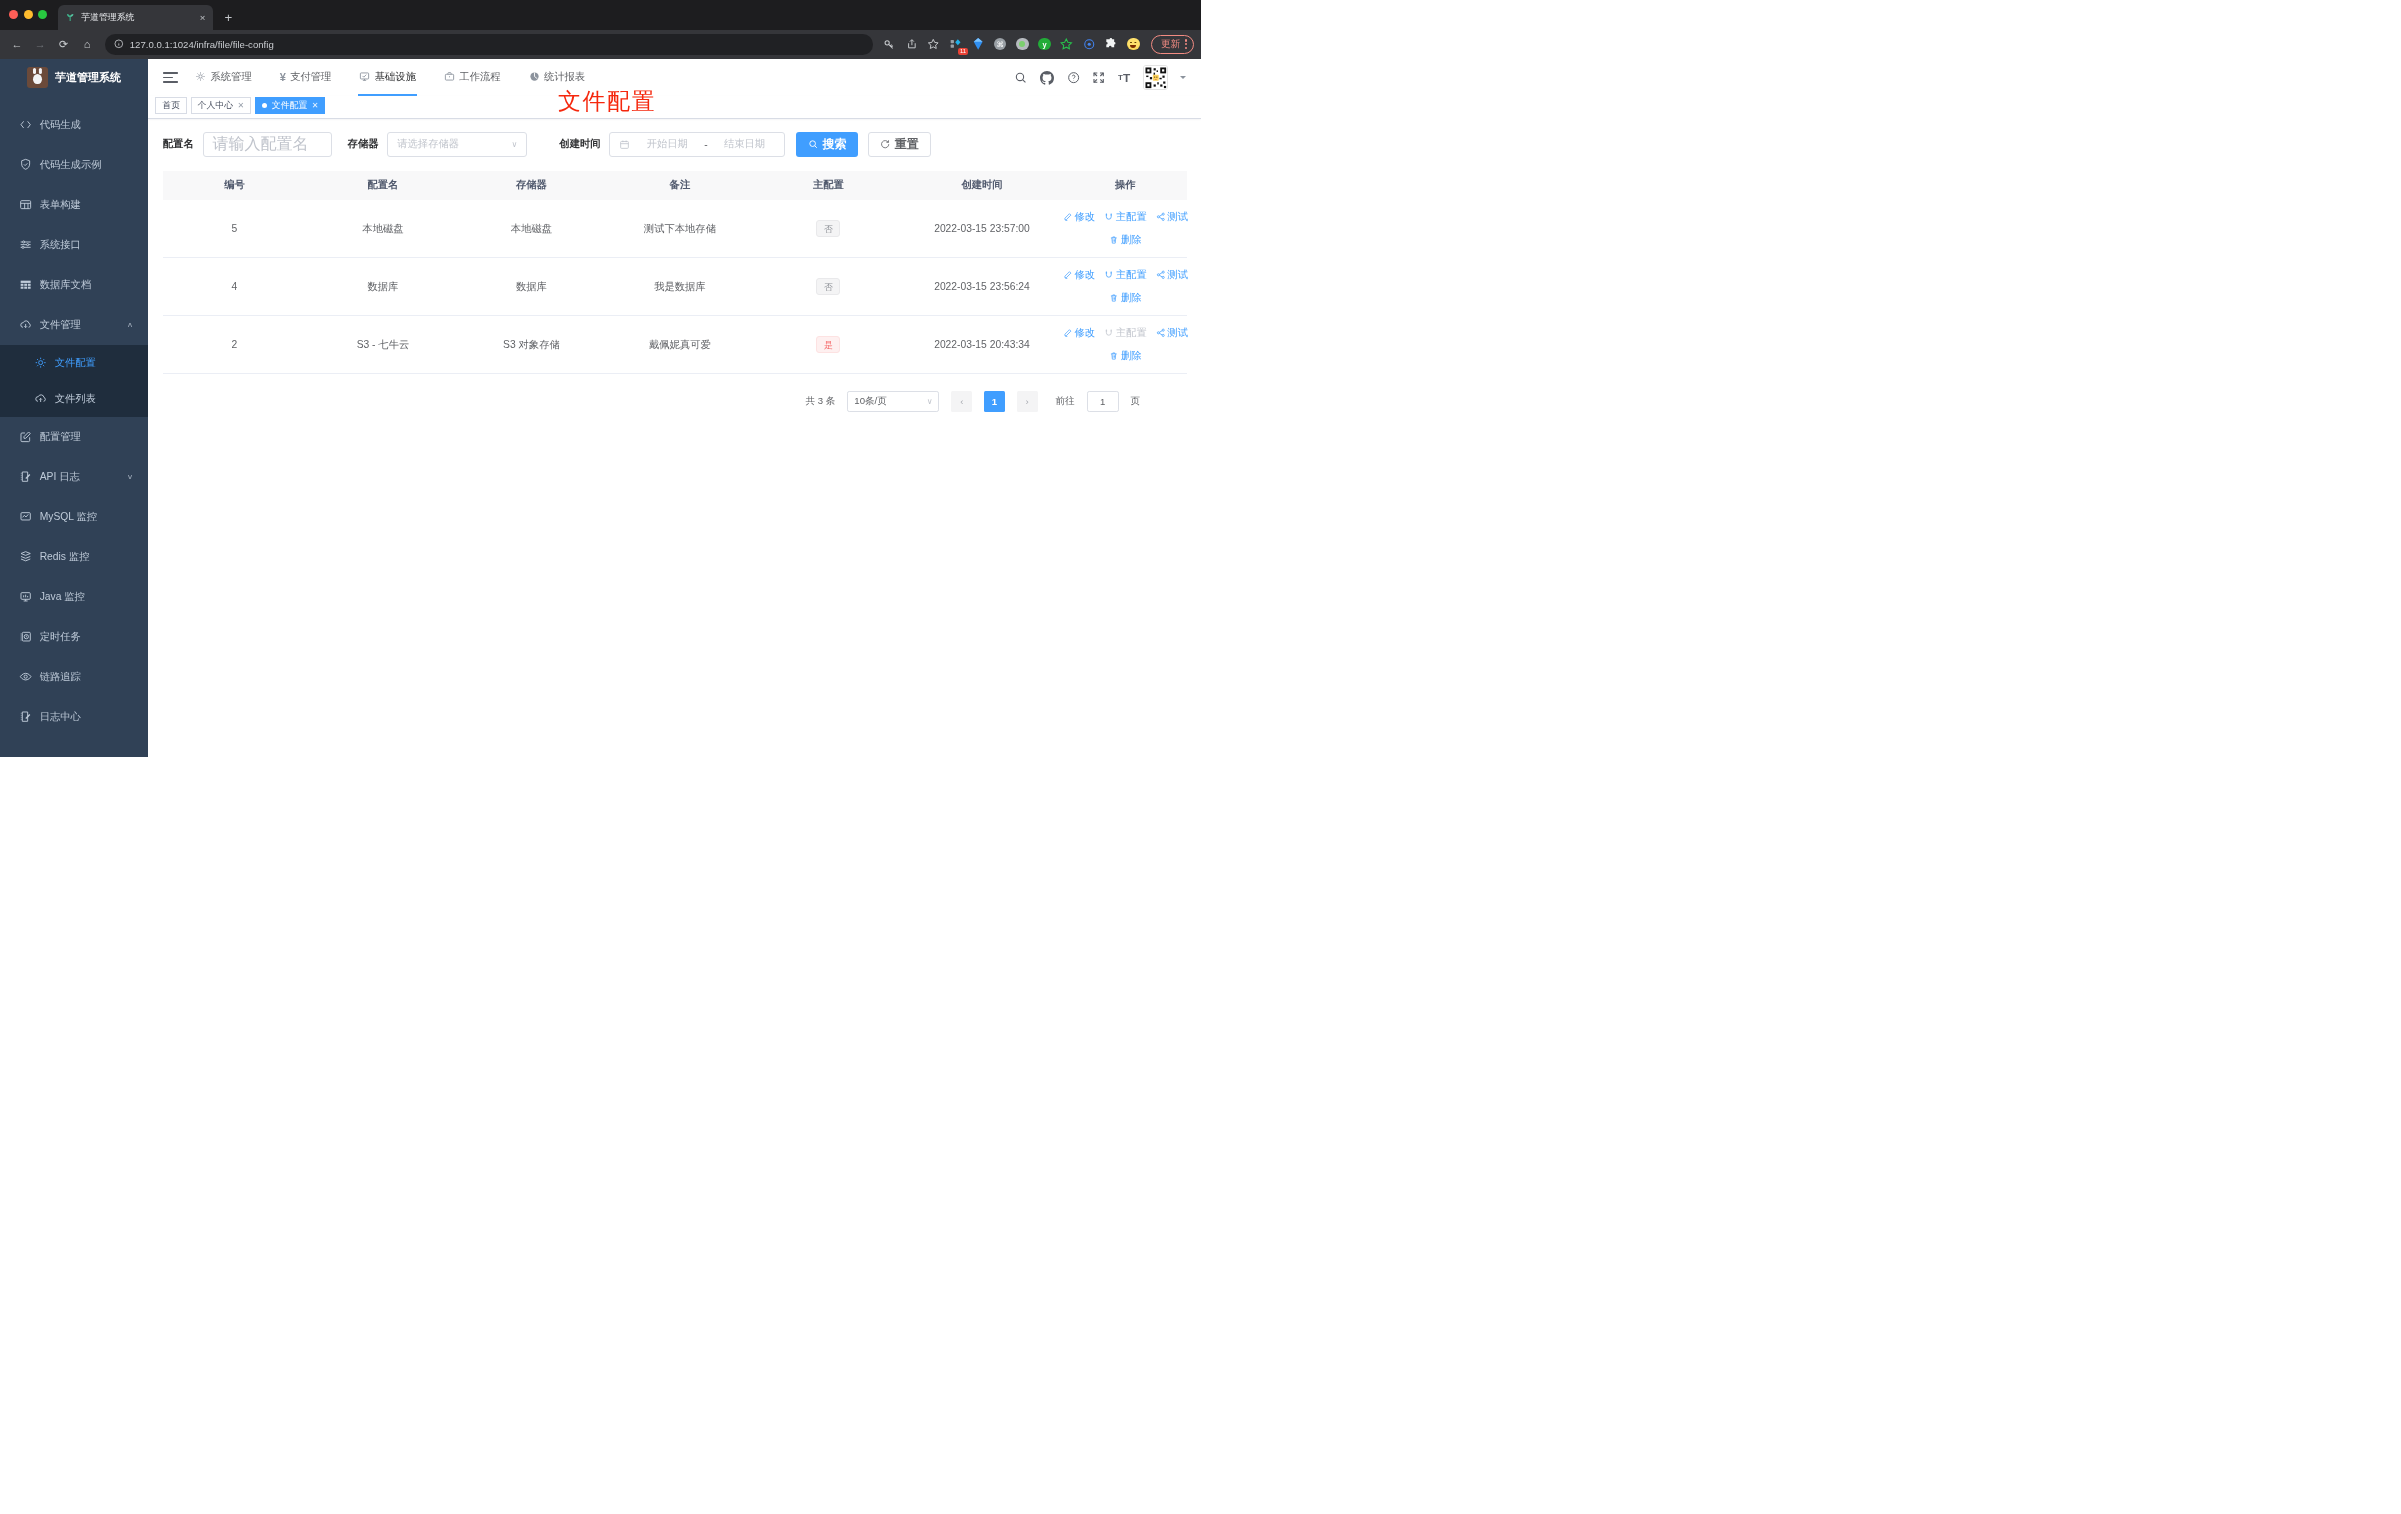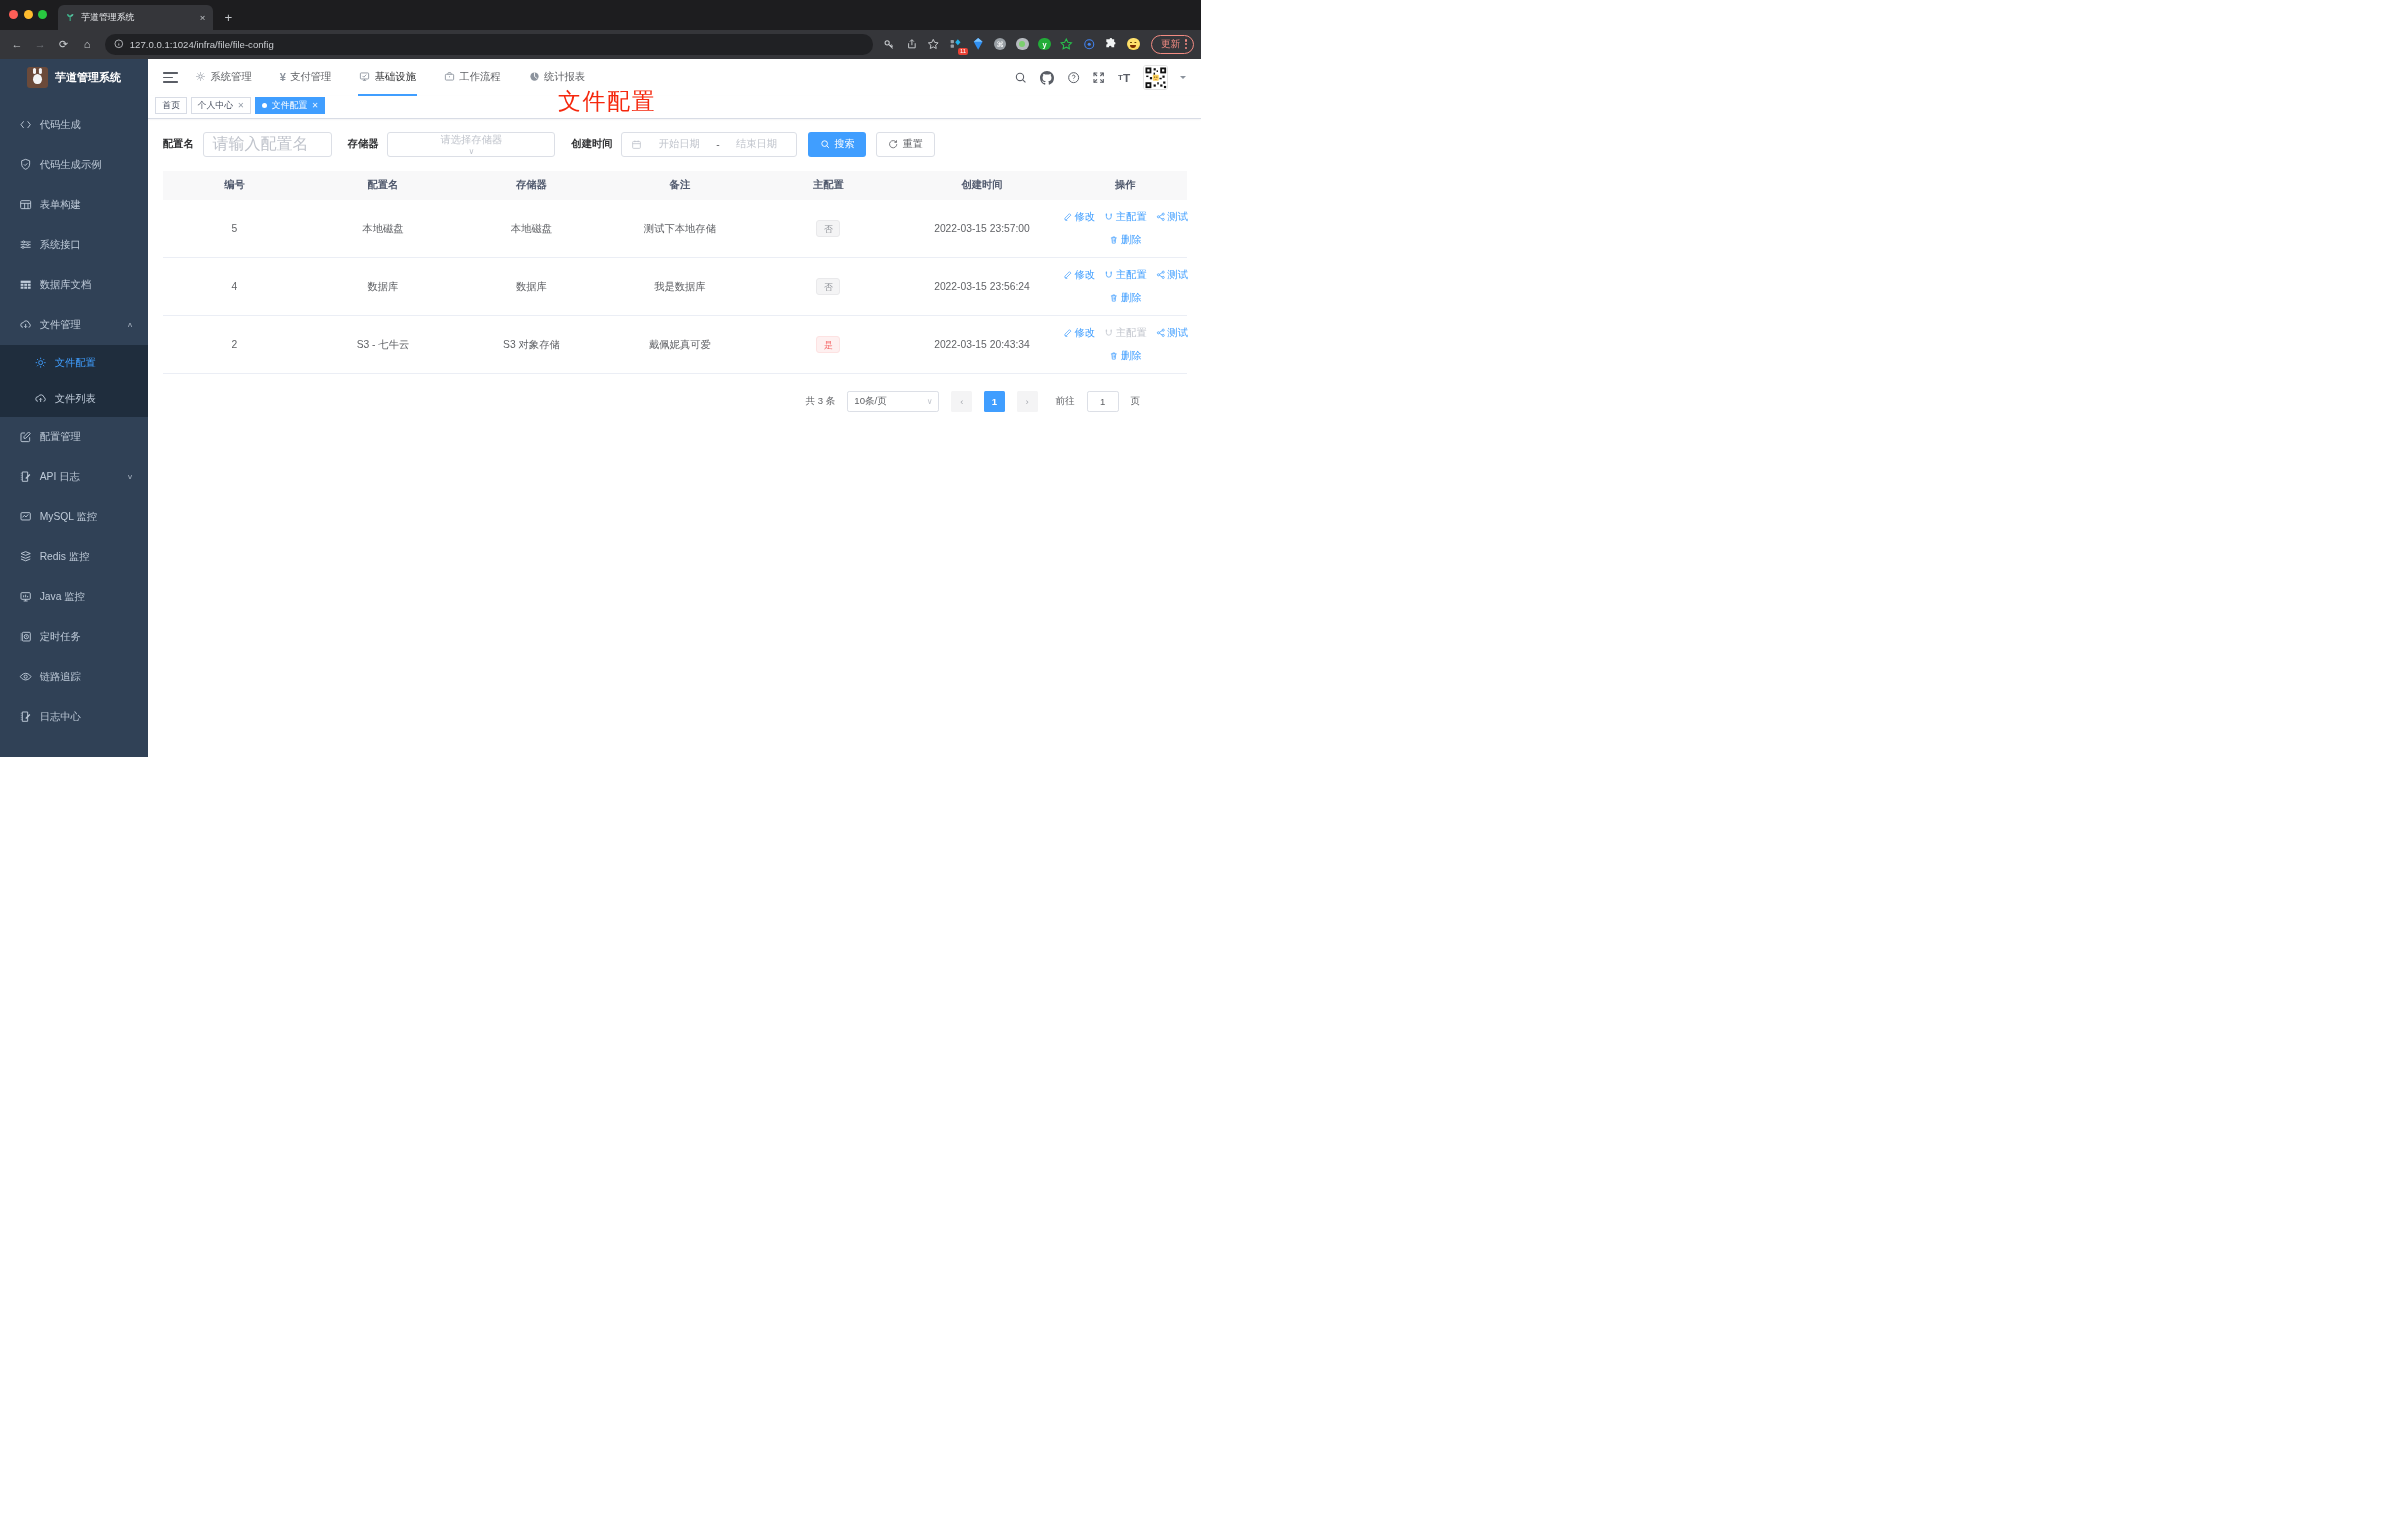--- a/index.html
+++ b/index.html
@@ -79,25 +79,25 @@
   .red-title { position:absolute; left:410px; top:26.6px; font-size:23px; color:#f5270d; font-weight:500; letter-spacing:1.5px; z-index:5; }
 
   
   .content { padding:12.5px 14.8px 0 14.8px; position:relative; }
   .frow { display:flex; align-items:center; }
   .flabel { font-weight:bold; color:#303133; margin-right:8.9px; }
   .inp { height:25px; border:0.7px solid #dcdfe6; border-radius:3px; display:flex; align-items:center; padding:0 8.9px; color:#c0c4cc; font-size:10.3px; background:#fff; }
   .inp input { border:none; outline:none; width:100%; font-size:16px; color:#606266; font-family:inherit; }
   .inp input::placeholder { color:#c0c4cc; }
   .w-name { width:129px; margin-right:16px; }
-  .w-store { width:168px; margin-right:16px; justify-content:space-between;flex-direction:column; }
+  .w-store { width:140px; margin-right:32px; justify-content:space-between; }
   .w-date { width:176px; gap:5.9px; margin-right:10.3px; }
   .w-date .sep { color:#606266; }
   .w-date .ph { flex:1; text-align:center; }
-  .btn { height:25px; border-radius:3px; display:inline-flex; align-items:center; gap:4.4px; font-size:10px; cursor:pointer; border:0.7px solid transparent; padding:0 11px; }
+  .btn { height:25px; border-radius:3px; display:inline-flex; align-items:center; gap:4.4px; font-size:12px; cursor:pointer; border:0.7px solid transparent; padding:0 11px;font-weight:bold; }
   .btn-primary { background:#409eff; color:#fff; }
   .btn-plain { background:#fff; border-color:#dcdfe6; color:#606266; margin-left:9.6px; }
   .btn-add { background:#ecf5ff; border-color:#a0cfff; color:#409eff; height:23px; padding:0 10.3px; }
   .toolrow { margin-top:14px; display:flex; align-items:center; }
   .round-btns { margin-left:auto; display:flex; gap:7.4px; }
   .rbtn { width:20px; height:20px; border-radius:50%; border:0.7px solid #e0e3e9; display:flex; align-items:center; justify-content:center; color:#6b7785; background:#fff; cursor:pointer; }
 
   
   .tbl { margin-top:14px; width:1024px; font-size:10.3px; }
   .trow { display:grid; grid-template-columns:14% 15% 14% 15% 14% 16% 12%; align-items:center; text-align:center; }

